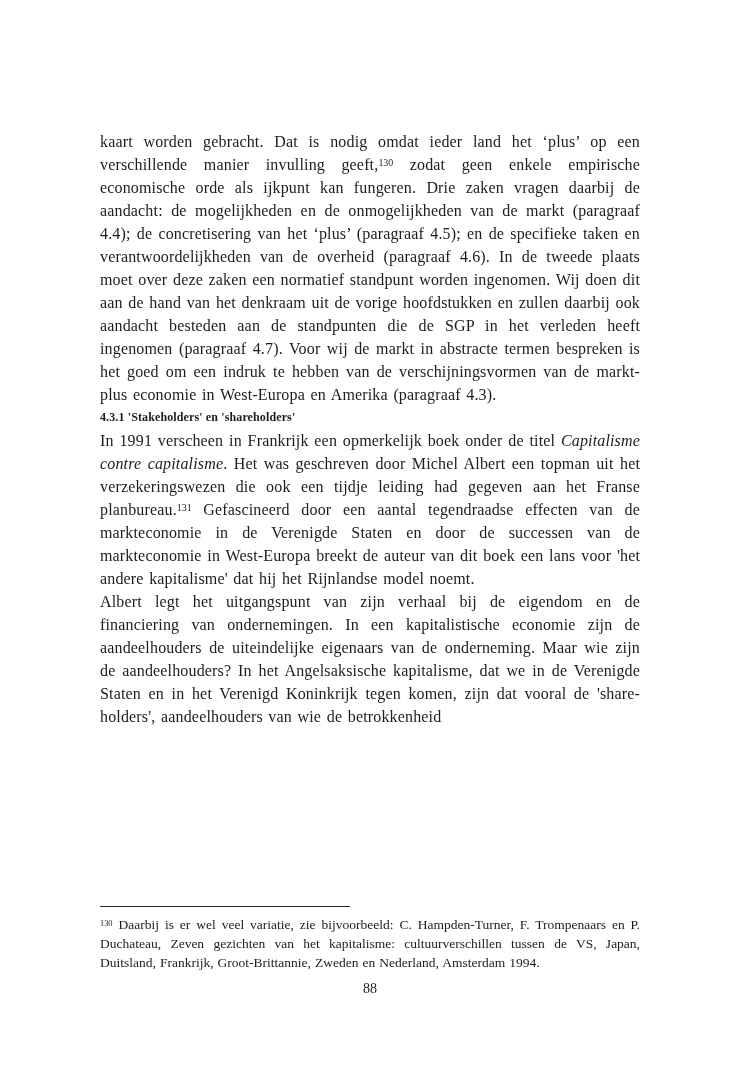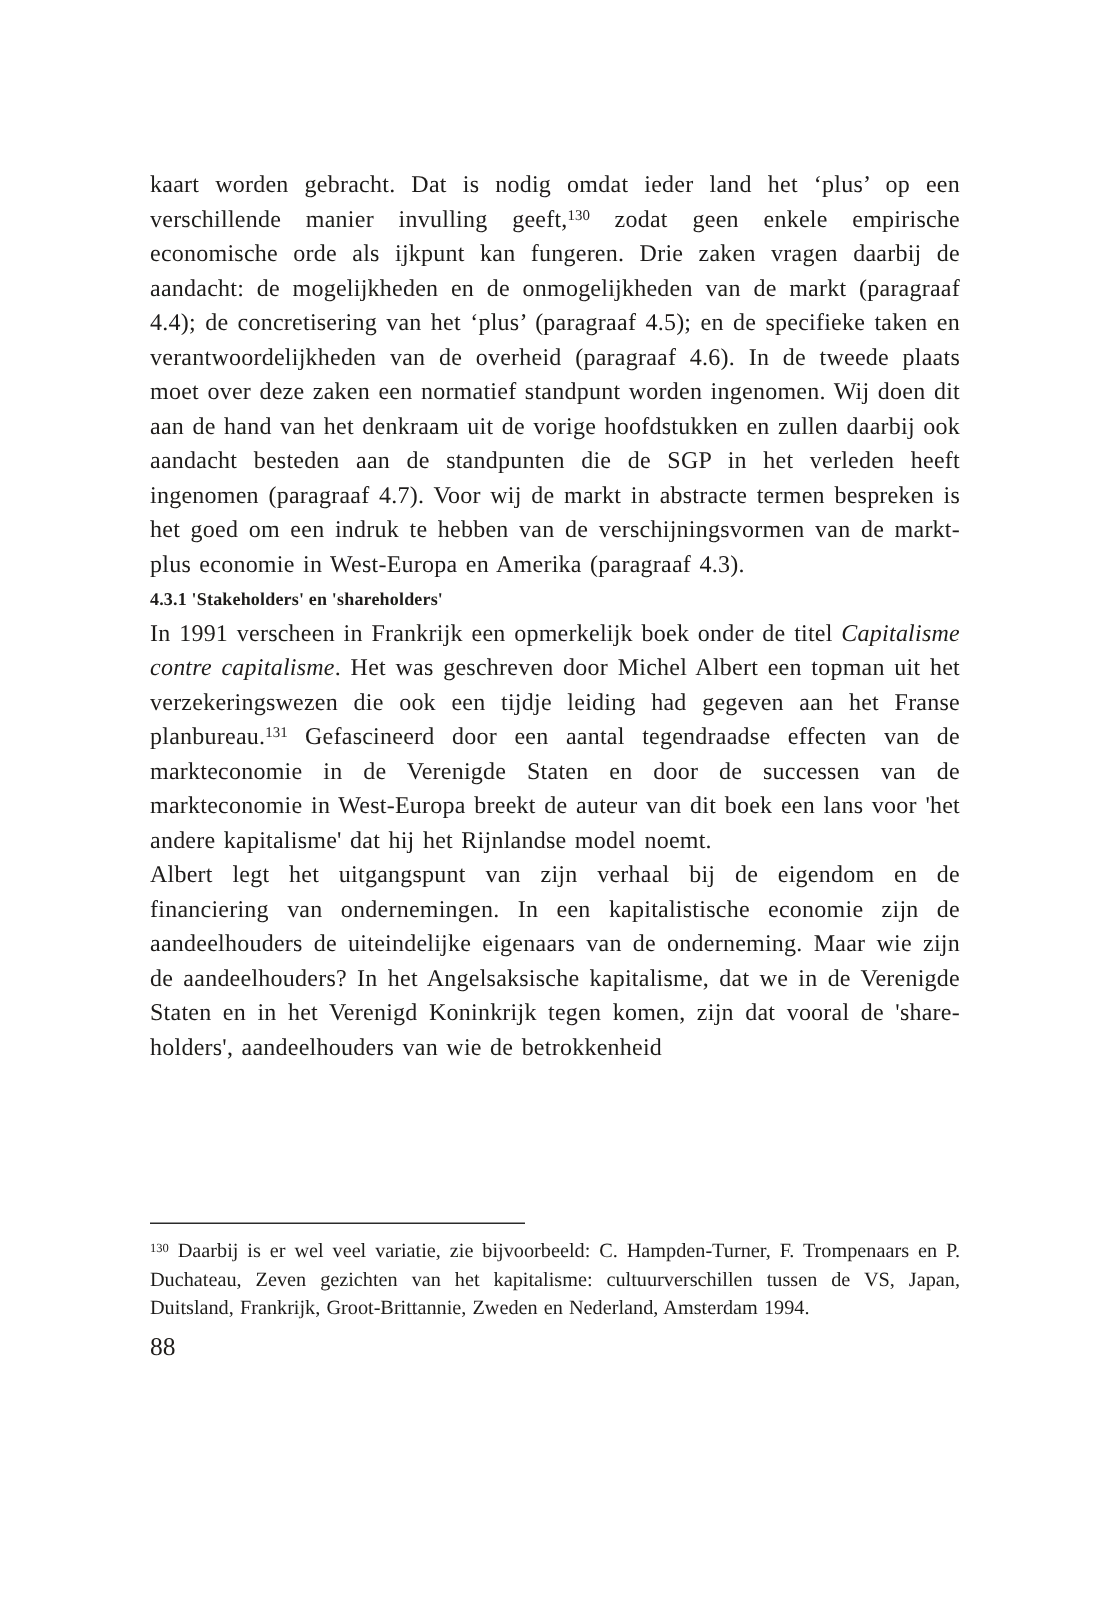--- a/index.html
+++ b/index.html
@@ -13,21 +13,21 @@
     height: 1068px;
     margin: 0 auto;
     background: #ffffff;
     font-family: "Liberation Serif", "DejaVu Serif", serif;
     color: #1e1c1a;
     overflow: hidden;
   }
   .text-block {
     position: absolute;
     left: 100px;
-    top: 112px;
+    top: 130px;
     width: 540px;
   }
   .body-para {
     margin: 0;
     font-size: 16px;
     line-height: 23px;
     text-align: justify;
     word-spacing: 0.09em;
     letter-spacing: 0.01em;
   }
@@ -47,43 +47,44 @@
   }
   sup.fn-ref {
     font-size: 0.62em;
     line-height: 0;
     vertical-align: 0.45em;
     letter-spacing: 0;
   }
   .footnote-area {
     position: absolute;
     left: 100px;
-    top: 815px;
+    top: 906px;
     width: 540px;
   }
   .footnote-rule {
     border: none;
     border-top: 1.5px solid #2a2a2a;
     width: 250px;
     margin: 0 0 8px 0;
   }
   .footnote {
     margin: 0;
     font-size: 13.5px;
     line-height: 19px;
     text-align: justify;
     word-spacing: 0.05em;
   }
   .footnote sup.fn-ref {
     vertical-align: 0.4em;
   }
   .page-number {
     margin-top: 6px;
-    font-size: 17px;
+    font-size: 14px;
     line-height: 22px;
+    text-align: center;
   }
   i.book-title {
     font-style: italic;
   }
 </style>
 </head>
 <body>
 
 <div class="book-page">
 

